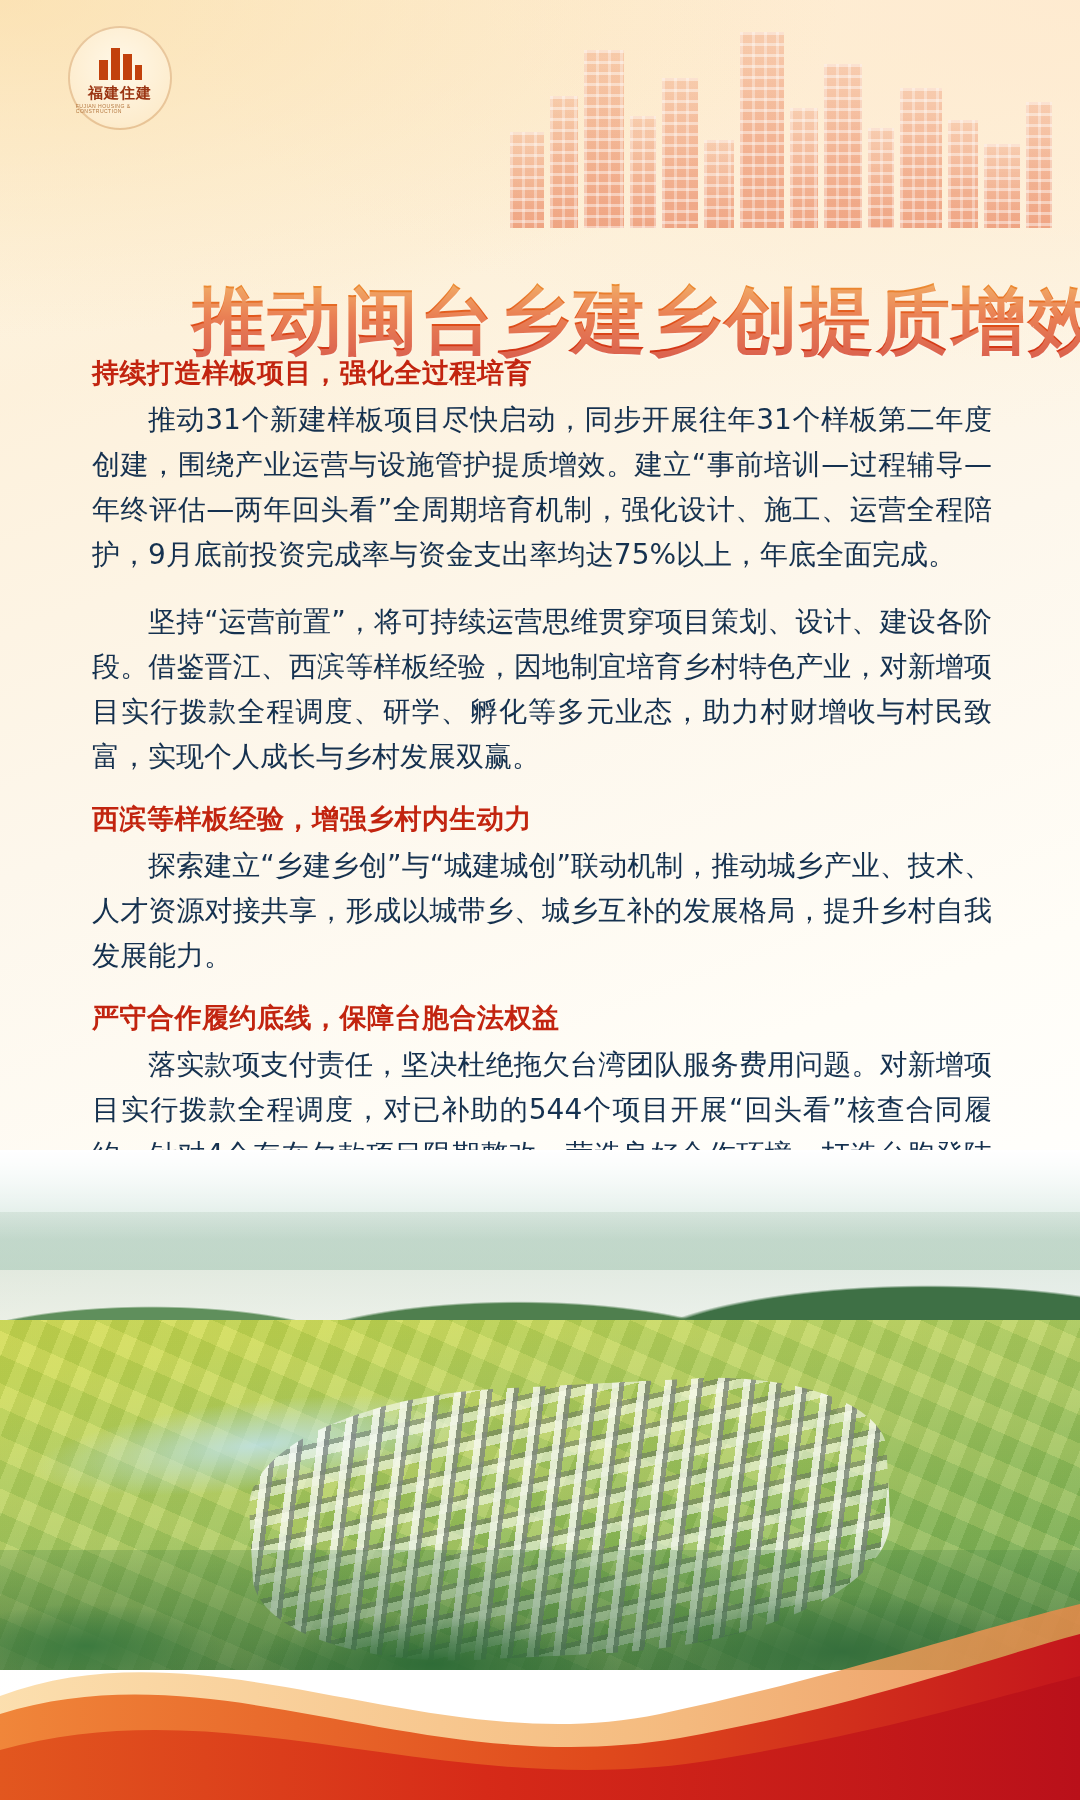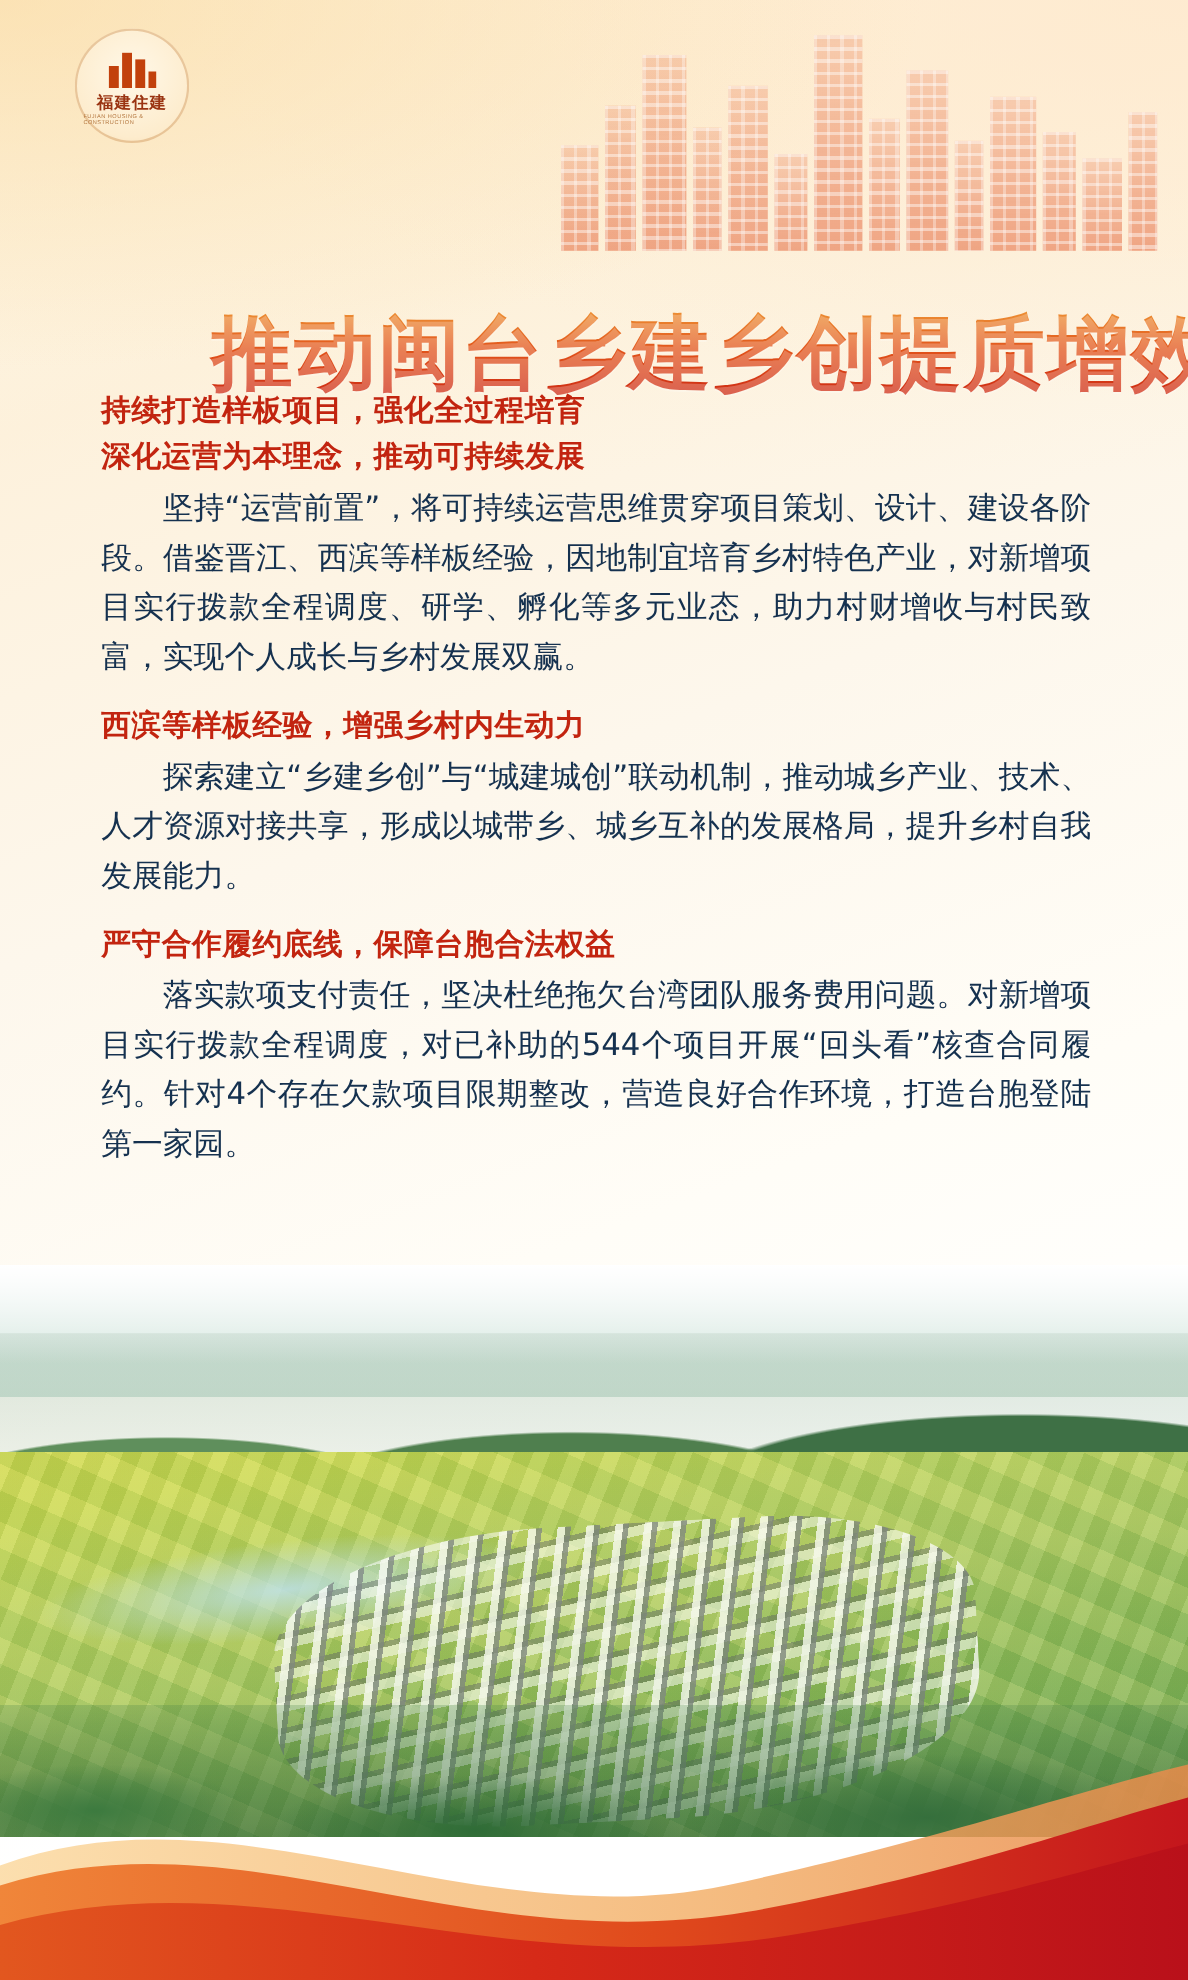--- a/index.html
+++ b/index.html
@@ -240,22 +240,22 @@
     </span>
     <span class="logo-text">福建住建</span>
     <span class="logo-sub">FUJIAN HOUSING &amp; CONSTRUCTION</span>
   </div>
 
   <h1 class="title">推动闽台乡建乡创提质增效</h1>
 
   <div class="content">
 
     <h2 class="sec-head">持续打造样板项目，强化全过程培育</h2>
-
-    <h2 class="sec-head">深化运营为本理念，推动可持续发展</h2>
+    <p class="sec-body">推动31个新建样板项目尽快启动，同步开展往年31个样板第二年度创建，围绕产业运营与设施管护提质增效。建立“事前培训—过程辅导—年终评估—两年回头看”全周期培育机制，强化设计、施工、运营全程陪护，9月底前投资完成率与资金支出率均达75%以上，年底全面完成。</p>
+
     <p class="sec-body">坚持“运营前置”，将可持续运营思维贯穿项目策划、设计、建设各阶段。借鉴晋江、西滨等样板经验，因地制宜培育乡村特色产业，对新增项目实行拨款全程调度、研学、孵化等多元业态，助力村财增收与村民致富，实现个人成长与乡村发展双赢。</p>
 
     <h2 class="sec-head">西滨等样板经验，增强乡村内生动力</h2>
     <p class="sec-body">探索建立“乡建乡创”与“城建城创”联动机制，推动城乡产业、技术、人才资源对接共享，形成以城带乡、城乡互补的发展格局，提升乡村自我发展能力。</p>
 
     <h2 class="sec-head">严守合作履约底线，保障台胞合法权益</h2>
     <p class="sec-body last">落实款项支付责任，坚决杜绝拖欠台湾团队服务费用问题。对新增项目实行拨款全程调度，对已补助的544个项目开展“回头看”核查合同履约。针对4个存在欠款项目限期整改，营造良好合作环境，打造台胞登陆第一家园。</p>
 
   </div>
 

